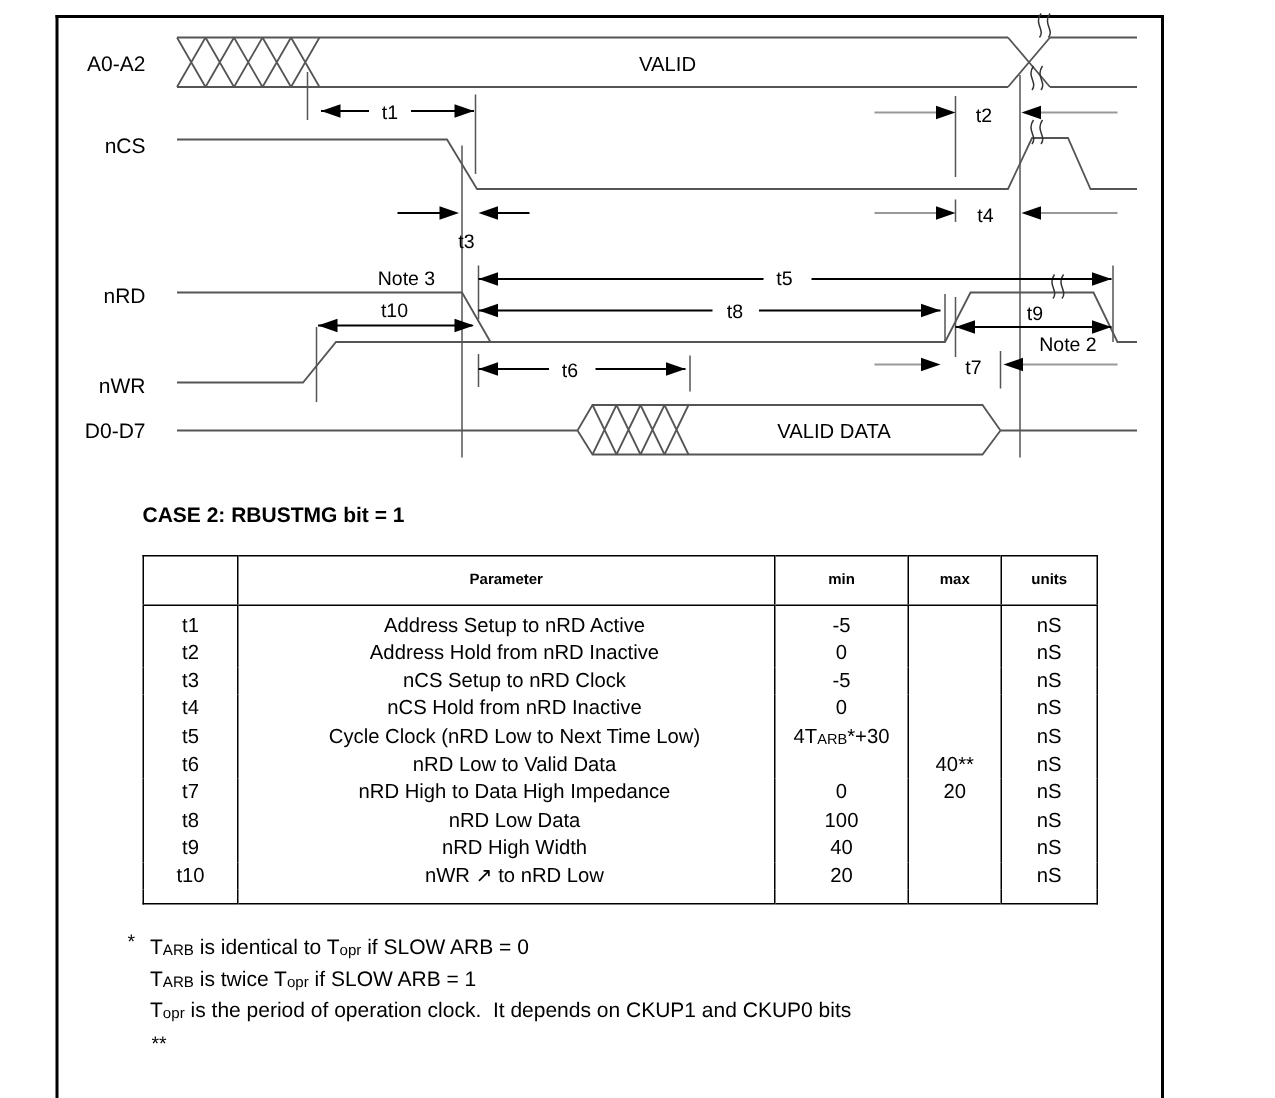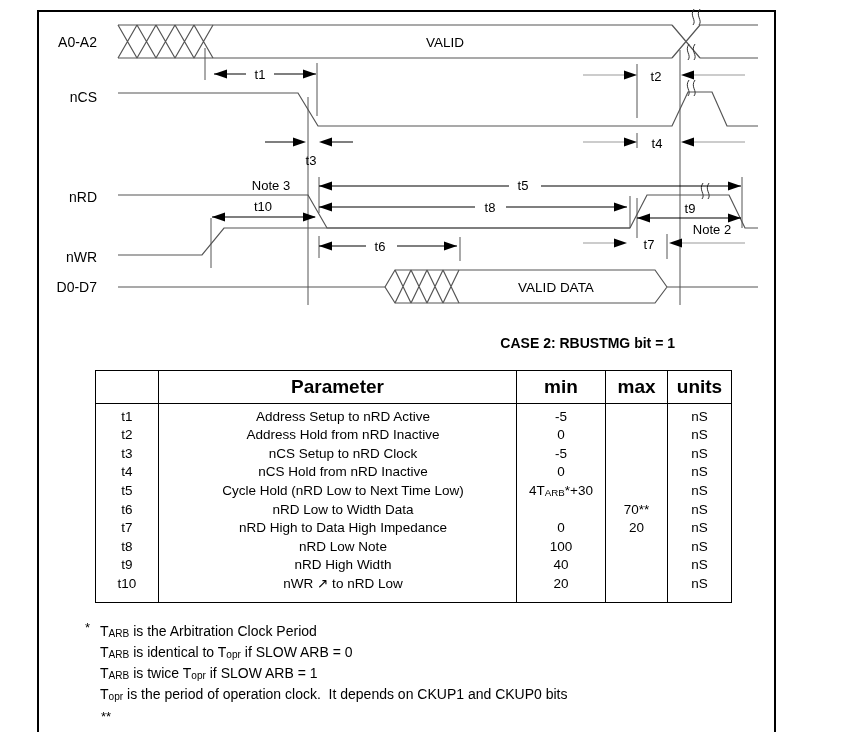--- a/index.html
+++ b/index.html
@@ -6,30 +6,30 @@
   body{width:850px;height:732px;overflow:hidden;position:relative;
        font-family:"Liberation Sans",sans-serif;color:#000;}
   .page{position:absolute;inset:0;width:850px;height:732px;background:#fff;}
   .frame{position:absolute;left:37px;top:10px;width:735px;height:730px;
          border:2.5px solid #000;border-bottom:none;}
   svg.diagram{position:absolute;left:0;top:0;}
   svg text{font-family:"Liberation Sans",sans-serif;fill:#000;}
   svg .sig{font-size:14px;text-anchor:end;}
   svg .lbl{font-size:13px;text-anchor:middle;}
   svg .buslbl{font-size:13.5px;text-anchor:middle;}
-  .title{position:absolute;left:95px;top:335px;width:580px;text-align:right;
+  .title{position:absolute;left:95px;top:335px;width:580px;text-align:left;
          font-weight:bold;font-size:14px;}
   table.params{position:absolute;left:95px;top:370px;width:636px;height:232px;
          border-collapse:collapse;table-layout:fixed;font-size:13.5px;
          border:1.6px solid #000;}
   table.params th,table.params td{border-left:1px solid #000;padding:0;margin:0;
          text-align:center;vertical-align:middle;line-height:1.05;}
   table.params th:first-child,table.params td:first-child{border-left:none;}
   table.params thead tr{height:33px;}
-  table.params thead th{border-bottom:1.6px solid #000;font-weight:bold;font-size:19px;}
+  table.params thead th{border-bottom:1.6px solid #000;font-weight:bold;font-size:10px;}
   table.params tbody tr{height:18.6px;}
   table.params tbody tr.sp-top{height:4px;}
   table.params tbody tr.sp-bot{height:9px;}
   td.col-param{text-align:left;padding-left:11px !important;}
   sub{font-size:0.72em;vertical-align:-0.08em;line-height:0;}
   .footnotes{position:absolute;left:88px;top:621px;font-size:14px;line-height:21px;}
   .fn-line{position:relative;padding-left:12px;white-space:pre-wrap;}
   .fn-marker{position:absolute;left:-3px;top:-4px;font-size:13px;}
   .fn-line.double{padding-left:40px;margin-top:1px;}
   .fn-line.double .fn-marker{left:13px;top:0;}
@@ -207,42 +207,42 @@
         </tr>
         <tr>
           <td class="col-sym">t4</td>
           <td class="col-param">nCS Hold from nRD Inactive</td>
           <td class="col-min">0</td>
           <td class="col-max"></td>
           <td class="col-units">nS</td>
         </tr>
         <tr>
           <td class="col-sym">t5</td>
-          <td class="col-param">Cycle Hold (nRD Low to Next Time Low)</td>
+          <td class="col-param">Cycle Clock (nRD Low to Next Time Low)</td>
           <td class="col-min">4T<sub>ARB</sub>*+30</td>
           <td class="col-max"></td>
           <td class="col-units">nS</td>
         </tr>
         <tr>
           <td class="col-sym">t6</td>
-          <td class="col-param">nRD Low to Width Data</td>
+          <td class="col-param">nRD Low to Valid Data</td>
           <td class="col-min"></td>
-          <td class="col-max">70**</td>
+          <td class="col-max">40**</td>
           <td class="col-units">nS</td>
         </tr>
         <tr>
           <td class="col-sym">t7</td>
           <td class="col-param">nRD High to Data High Impedance</td>
           <td class="col-min">0</td>
           <td class="col-max">20</td>
           <td class="col-units">nS</td>
         </tr>
         <tr>
           <td class="col-sym">t8</td>
-          <td class="col-param">nRD Low Note</td>
+          <td class="col-param">nRD Low Data</td>
           <td class="col-min">100</td>
           <td class="col-max"></td>
           <td class="col-units">nS</td>
         </tr>
         <tr>
           <td class="col-sym">t9</td>
           <td class="col-param">nRD High Width</td>
           <td class="col-min">40</td>
           <td class="col-max"></td>
           <td class="col-units">nS</td>
@@ -258,19 +258,19 @@
           <td></td>
           <td></td>
           <td></td>
           <td></td>
           <td></td>
         </tr>
       </tbody>
   </table>
 
   <div class="footnotes">
-      <div class="fn-line"><span class="fn-marker">*</span><span class="fn-text">T<sub>ARB</sub> is the Arbitration Clock Period</span></div>
+      <div class="fn-line"><span class="fn-marker">*</span></div>
       <div class="fn-line"><span class="fn-marker"></span><span class="fn-text">T<sub>ARB</sub> is identical to T<sub>opr</sub> if SLOW ARB = 0</span></div>
       <div class="fn-line"><span class="fn-marker"></span><span class="fn-text">T<sub>ARB</sub> is twice T<sub>opr</sub> if SLOW ARB = 1</span></div>
       <div class="fn-line"><span class="fn-marker"></span><span class="fn-text">T<sub>opr</sub> is the period of operation clock. &nbsp;It depends on CKUP1 and CKUP0 bits</span></div>
       <div class="fn-line double"><span class="fn-marker">**</span></div>
     </div>
 </div>
 
 </body></html>

